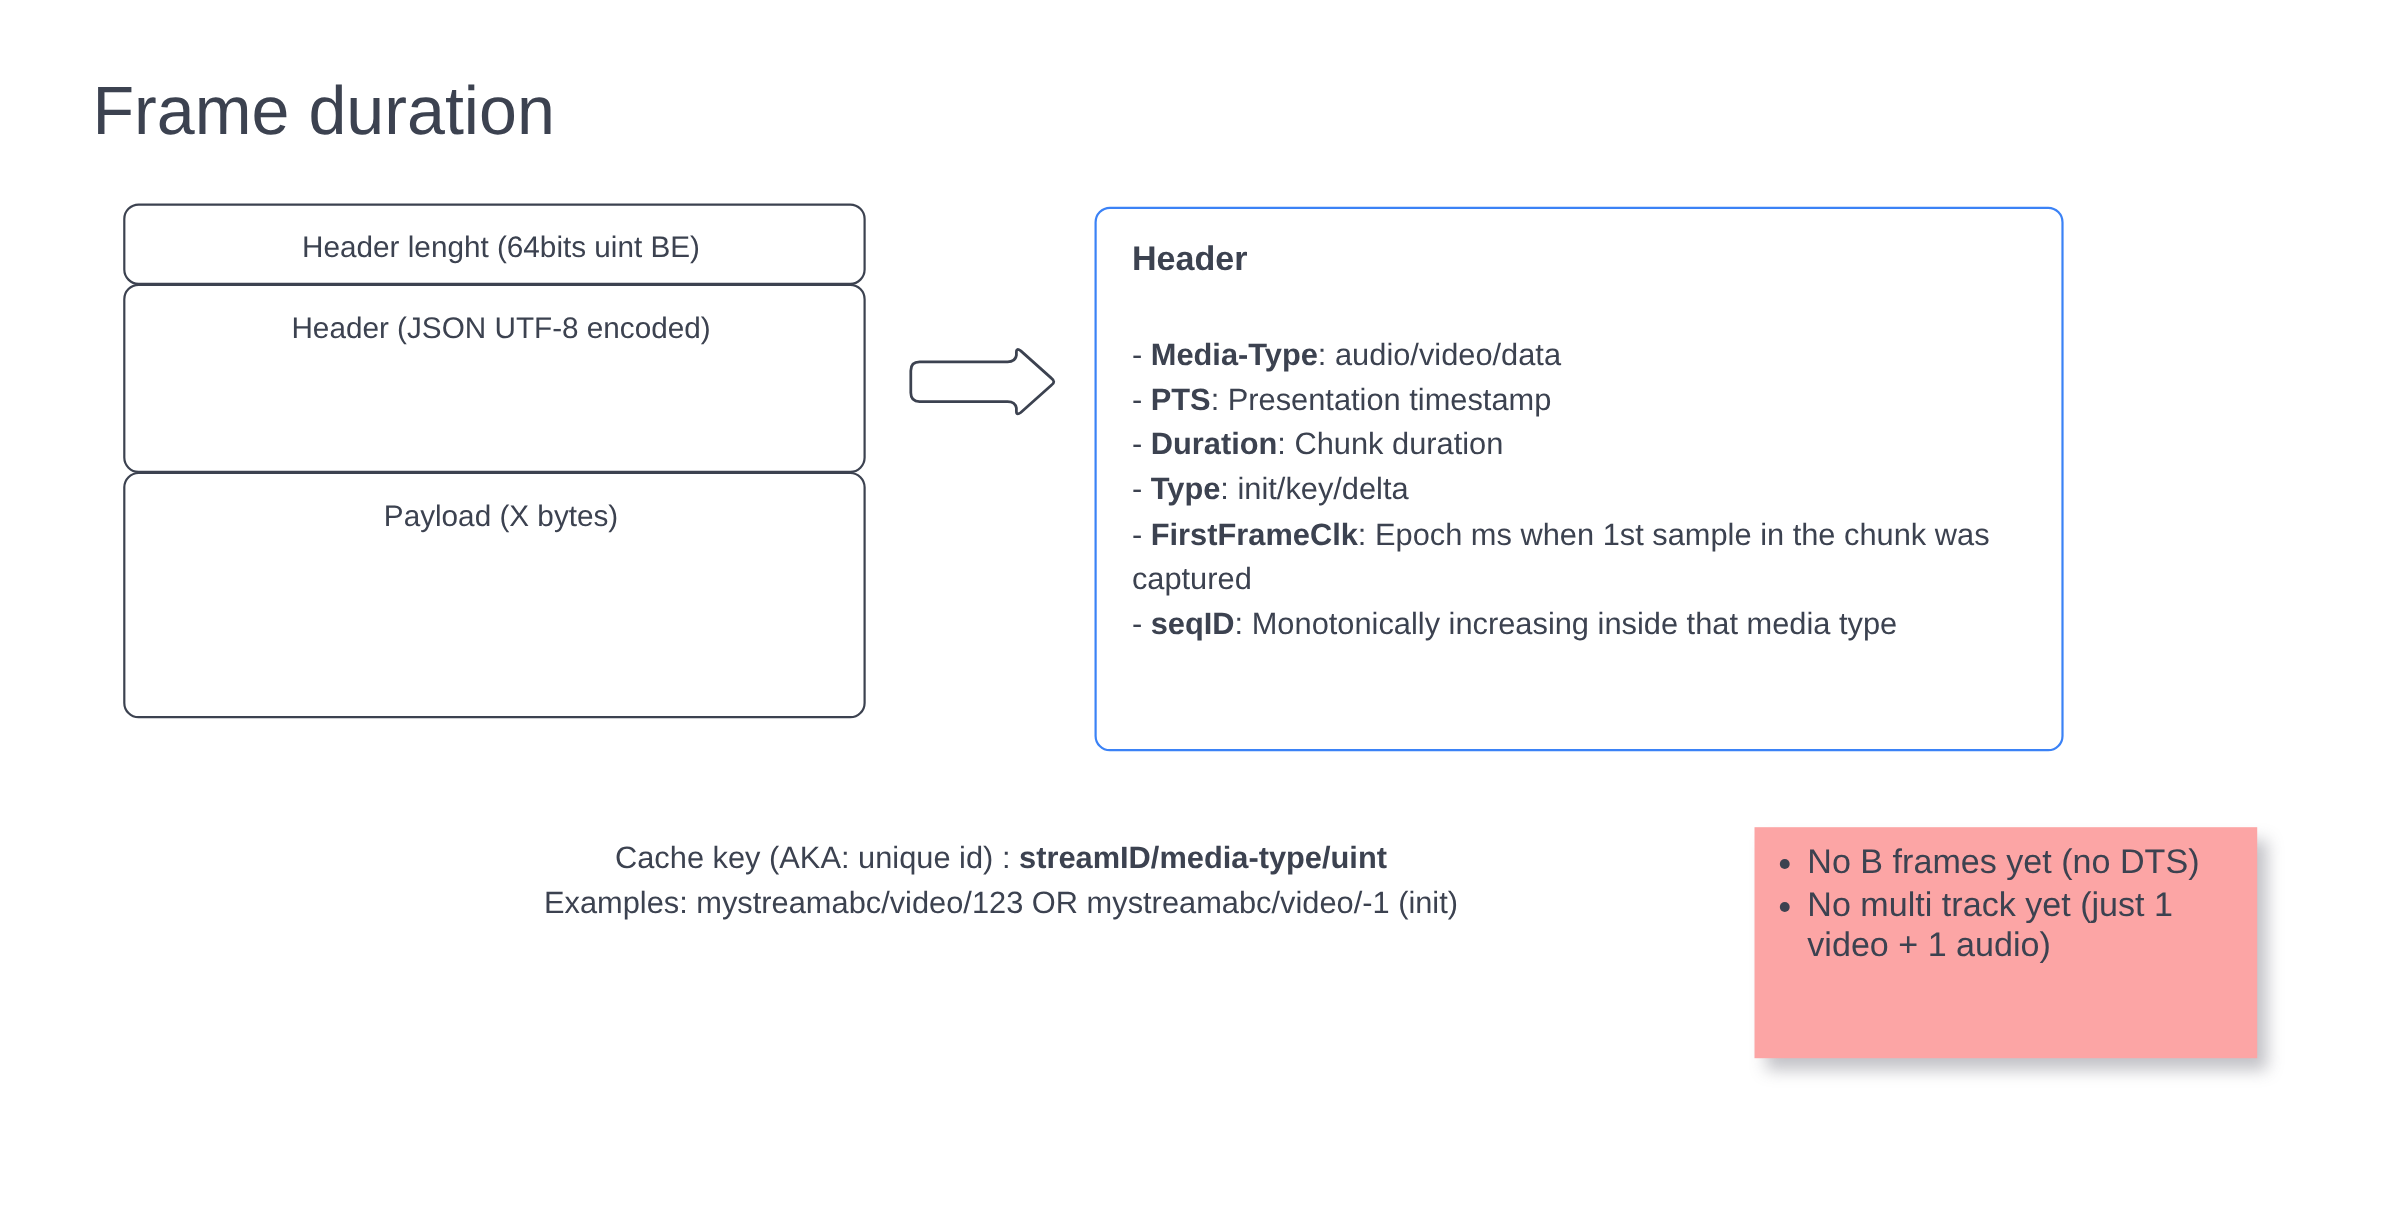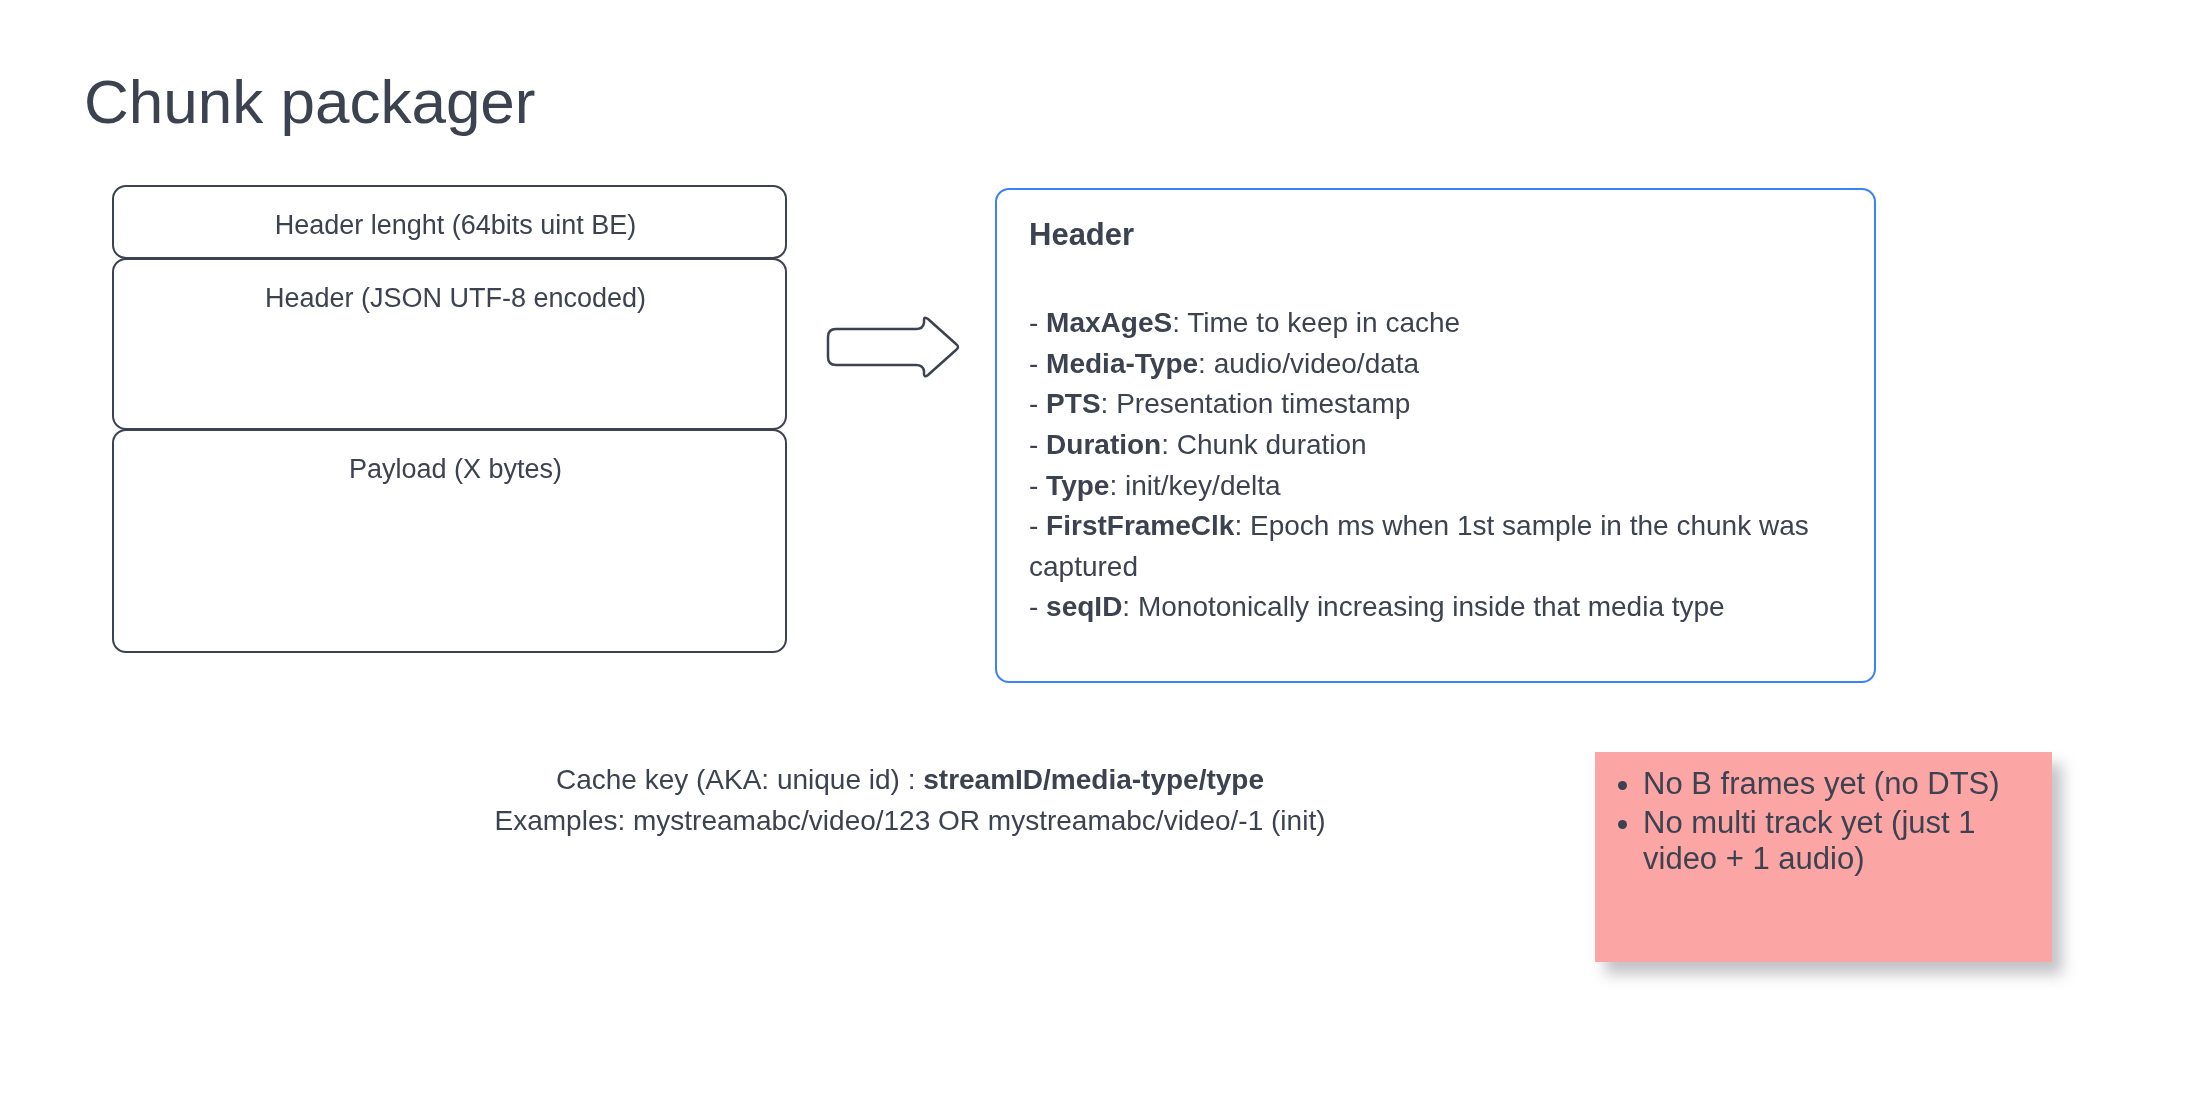--- a/index.html
+++ b/index.html
@@ -121,21 +121,21 @@
     padding-left: 30px;
     font-size: 31px;
     line-height: 1.18;
     color: #3c4250;
   }
   .sticky-list li { margin-bottom: 2px; }
 </style>
 </head>
 <body>
 
-<div class="slide-title">Chunk packager</div>
+<div class="slide-title">Frame duration</div>
 
 <div class="packet-stack">
   <div class="packet-box box-header-length">
     <div class="packet-label">Header lenght (64bits uint BE)</div>
   </div>
   <div class="packet-box box-header-json">
     <div class="packet-label">Header (JSON UTF-8 encoded)</div>
   </div>
   <div class="packet-box box-payload">
     <div class="packet-label">Payload (X bytes)</div>
@@ -145,23 +145,20 @@
 <div class="flow-arrow">
   <svg width="140" height="62" viewBox="0 0 140 62" fill="none" xmlns="http://www.w3.org/2000/svg">
     <path d="M8 21 Q8 13 16 13 L96 13 Q103 13 104 7 L104 4 Q104 0 108 3 L136 28 Q140 31 136 34 L108 59 Q104 62 104 58 L104 55 Q103 49 96 49 L16 49 Q8 49 8 41 Z" stroke="#3c4250" stroke-width="2.5" fill="#ffffff" stroke-linejoin="round"></path>
   </svg>
 </div>
 
 <div class="header-panel">
   <div class="header-panel-title">Header</div>
   <div class="header-field-list">
     <div class="header-field">
-      <span>- </span><span class="field-key">MaxAgeS</span><span>: </span><span>Time to keep in cache</span>
-    </div>
-    <div class="header-field">
       <span>- </span><span class="field-key">Media-Type</span><span>: </span><span>audio/video/data</span>
     </div>
     <div class="header-field">
       <span>- </span><span class="field-key">PTS</span><span>: </span><span>Presentation timestamp</span>
     </div>
     <div class="header-field">
       <span>- </span><span class="field-key">Duration</span><span>: </span><span>Chunk duration</span>
     </div>
     <div class="header-field">
       <span>- </span><span class="field-key">Type</span><span>: </span><span>init/key/delta</span>
@@ -169,21 +166,21 @@
     <div class="header-field">
       <span>- </span><span class="field-key">FirstFrameClk</span><span>: </span><span>Epoch ms when 1st sample in the chunk was captured</span>
     </div>
     <div class="header-field">
       <span>- </span><span class="field-key">seqID</span><span>: </span><span>Monotonically increasing inside that media type</span>
     </div>
   </div>
 </div>
 
 <div class="cache-key-caption">
-  <div><span>Cache key (AKA: unique id) : </span><b>streamID/media-type/type</b></div>
+  <div><span>Cache key (AKA: unique id) : </span><b>streamID/media-type/uint</b></div>
   <div>Examples: mystreamabc/video/123 OR mystreamabc/video/-1 (init)</div>
 </div>
 
 <div class="sticky-note">
   <ul class="sticky-list">
     <li>No B frames yet (no DTS)</li>
     <li>No multi track yet (just 1 video + 1 audio)</li>
   </ul>
 </div>
 

